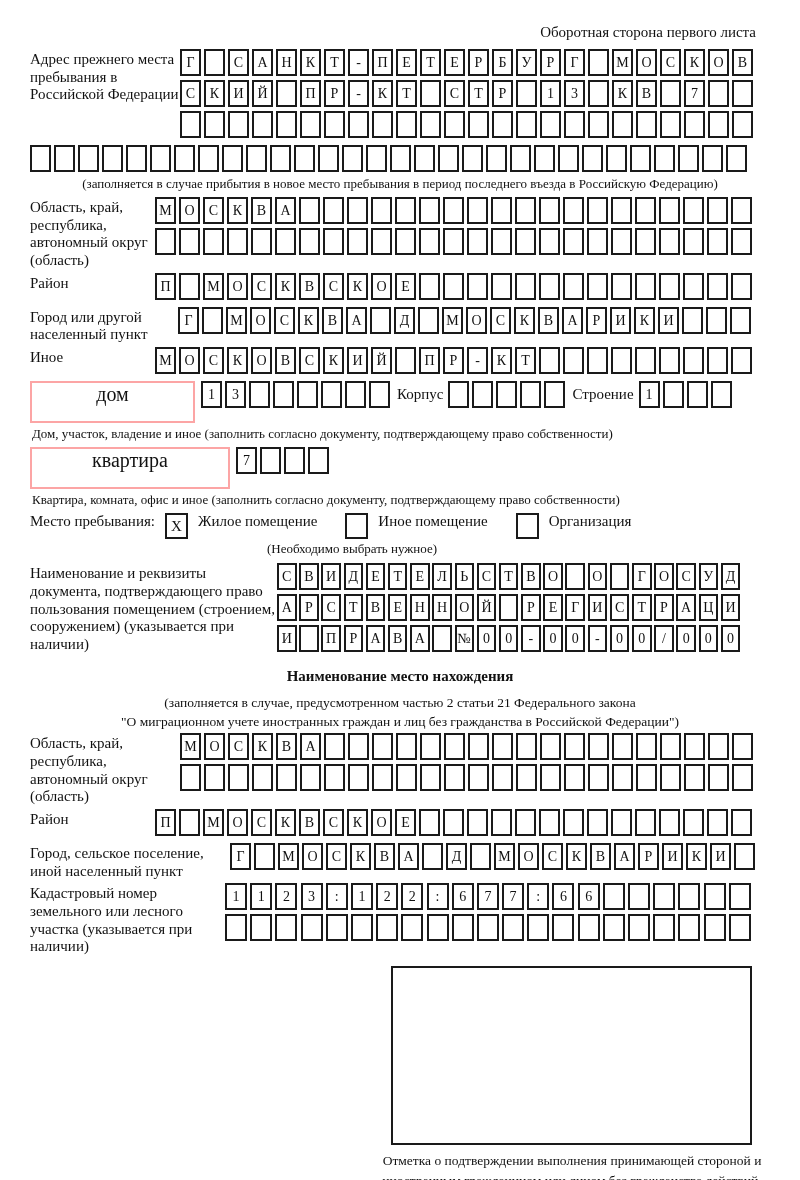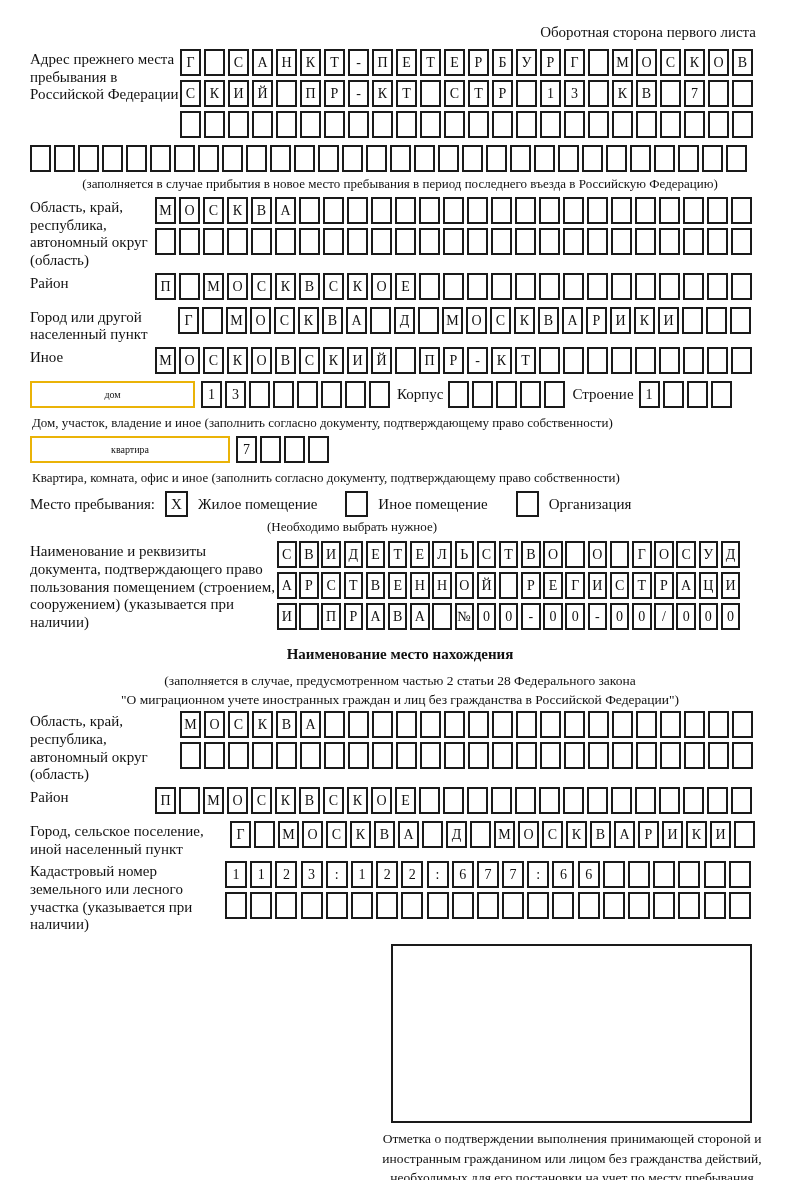--- a/index.html
+++ b/index.html
@@ -11,28 +11,28 @@
   .flabel{flex:none;font-size:15px;line-height:1.18;padding-top:2px;}
   .w145{width:150px;} .w120{width:125px;} .w143{width:148px;}
   .w242{width:247px;} .w195{width:200px;} .w190{width:195px;}
   .rows{flex:none;}
   .box-row{white-space:nowrap;display:block;margin-bottom:4px;height:27px;}
   .cell{display:inline-block;width:17px;height:23px;border:2px solid #1a1a1a;
         margin-right:3px;text-align:center;font-size:14px;line-height:23px;
         vertical-align:top;}
   .row-doc .cell{width:15.5px;margin-right:2.7px;}
   .row-kad .cell{width:18px;margin-right:3.2px;}
-  .widebox{display:inline-block;box-sizing:border-box;height:27px;border:2px solid #eab308;
-           text-align:center;font-size:10px;line-height:23px;vertical-align:top;margin-right:6px;}
+  .widebox{display:inline-block;box-sizing:border-box;height:42px;border:2px solid #fca5a5;
+           text-align:center;font-size:20px;line-height:23px;vertical-align:top;margin-right:6px;}
   .widebox.dom{width:165px;} .widebox.kv{width:200px;}
   .inline-label{font-size:15px;line-height:27px;margin:0 5px 0 4px;vertical-align:top;display:inline-block;}
   .note{font-size:13px;margin:1px 0 5px 2px;}
   .note-c{text-align:center;margin-left:0;}
   .sec-title{text-align:center;font-weight:bold;font-size:16px;margin:8px 0 8px;}
-  .stay-row{align-items:center;margin-top:4px;margin-bottom:2px;}
+  .stay-row{margin-top:4px;margin-bottom:2px;}
   .stay-label{font-size:15px;margin-right:8px;}
   .chk{display:inline-block;width:19px;height:22px;border:2px solid #1a1a1a;text-align:center;
        font-size:15px;line-height:22px;margin:0 10px 0 2px;flex:none;}
   .opt-label{font-size:15px;margin-right:26px;}
   .choose-note{width:640px;text-align:center;margin-top:2px;}
   .fact-title{text-align:center;font-weight:bold;font-size:15px;margin:12px 0 10px;}
   .fact-note{text-align:center;font-size:13.5px;margin:0 0 3px;}
   .fact-note:last-of-type{margin-bottom:8px;}
   .stamp-box{width:357px;height:175px;border:2px solid #1a1a1a;margin:10px 18px 0 auto;}
   .stamp-caption{width:380px;margin:6px 8px 0 auto;text-align:center;font-size:13.5px;line-height:1.45;}
@@ -110,21 +110,21 @@
   <div class="form-row mt6">
     <div class="flabel w242">Наименование и реквизиты документа, подтверждающего право пользования помещением (строением, сооружением) (указывается при наличии)</div>
     <div class="rows">
       <div class="box-row row-doc"><span class="cell">С</span><span class="cell">В</span><span class="cell">И</span><span class="cell">Д</span><span class="cell">Е</span><span class="cell">Т</span><span class="cell">Е</span><span class="cell">Л</span><span class="cell">Ь</span><span class="cell">С</span><span class="cell">Т</span><span class="cell">В</span><span class="cell">О</span><span class="cell">&nbsp;</span><span class="cell">О</span><span class="cell">&nbsp;</span><span class="cell">Г</span><span class="cell">О</span><span class="cell">С</span><span class="cell">У</span><span class="cell">Д</span></div>
       <div class="box-row row-doc"><span class="cell">А</span><span class="cell">Р</span><span class="cell">С</span><span class="cell">Т</span><span class="cell">В</span><span class="cell">Е</span><span class="cell">Н</span><span class="cell">Н</span><span class="cell">О</span><span class="cell">Й</span><span class="cell">&nbsp;</span><span class="cell">Р</span><span class="cell">Е</span><span class="cell">Г</span><span class="cell">И</span><span class="cell">С</span><span class="cell">Т</span><span class="cell">Р</span><span class="cell">А</span><span class="cell">Ц</span><span class="cell">И</span></div>
       <div class="box-row row-doc"><span class="cell">И</span><span class="cell">&nbsp;</span><span class="cell">П</span><span class="cell">Р</span><span class="cell">А</span><span class="cell">В</span><span class="cell">А</span><span class="cell">&nbsp;</span><span class="cell">№</span><span class="cell">0</span><span class="cell">0</span><span class="cell">-</span><span class="cell">0</span><span class="cell">0</span><span class="cell">-</span><span class="cell">0</span><span class="cell">0</span><span class="cell">/</span><span class="cell">0</span><span class="cell">0</span><span class="cell">0</span></div>
     </div>
   </div>
 
   <div class="fact-title">Наименование место нахождения</div>
-  <div class="fact-note">(заполняется в случае, предусмотренном частью 2 статьи 28 Федерального закона</div>
+  <div class="fact-note">(заполняется в случае, предусмотренном частью 2 статьи 21 Федерального закона</div>
   <div class="fact-note">"О миграционном учете иностранных граждан и лиц без гражданства в Российской Федерации")</div>
 
   <div class="form-row">
     <div class="flabel w145">Область, край, республика, автономный округ (область)</div>
     <div class="rows">
       <div class="box-row"><span class="cell">М</span><span class="cell">О</span><span class="cell">С</span><span class="cell">К</span><span class="cell">В</span><span class="cell">А</span><span class="cell">&nbsp;</span><span class="cell">&nbsp;</span><span class="cell">&nbsp;</span><span class="cell">&nbsp;</span><span class="cell">&nbsp;</span><span class="cell">&nbsp;</span><span class="cell">&nbsp;</span><span class="cell">&nbsp;</span><span class="cell">&nbsp;</span><span class="cell">&nbsp;</span><span class="cell">&nbsp;</span><span class="cell">&nbsp;</span><span class="cell">&nbsp;</span><span class="cell">&nbsp;</span><span class="cell">&nbsp;</span><span class="cell">&nbsp;</span><span class="cell">&nbsp;</span><span class="cell">&nbsp;</span></div>
       <div class="box-row"><span class="cell">&nbsp;</span><span class="cell">&nbsp;</span><span class="cell">&nbsp;</span><span class="cell">&nbsp;</span><span class="cell">&nbsp;</span><span class="cell">&nbsp;</span><span class="cell">&nbsp;</span><span class="cell">&nbsp;</span><span class="cell">&nbsp;</span><span class="cell">&nbsp;</span><span class="cell">&nbsp;</span><span class="cell">&nbsp;</span><span class="cell">&nbsp;</span><span class="cell">&nbsp;</span><span class="cell">&nbsp;</span><span class="cell">&nbsp;</span><span class="cell">&nbsp;</span><span class="cell">&nbsp;</span><span class="cell">&nbsp;</span><span class="cell">&nbsp;</span><span class="cell">&nbsp;</span><span class="cell">&nbsp;</span><span class="cell">&nbsp;</span><span class="cell">&nbsp;</span></div>
     </div>
   </div>
 

